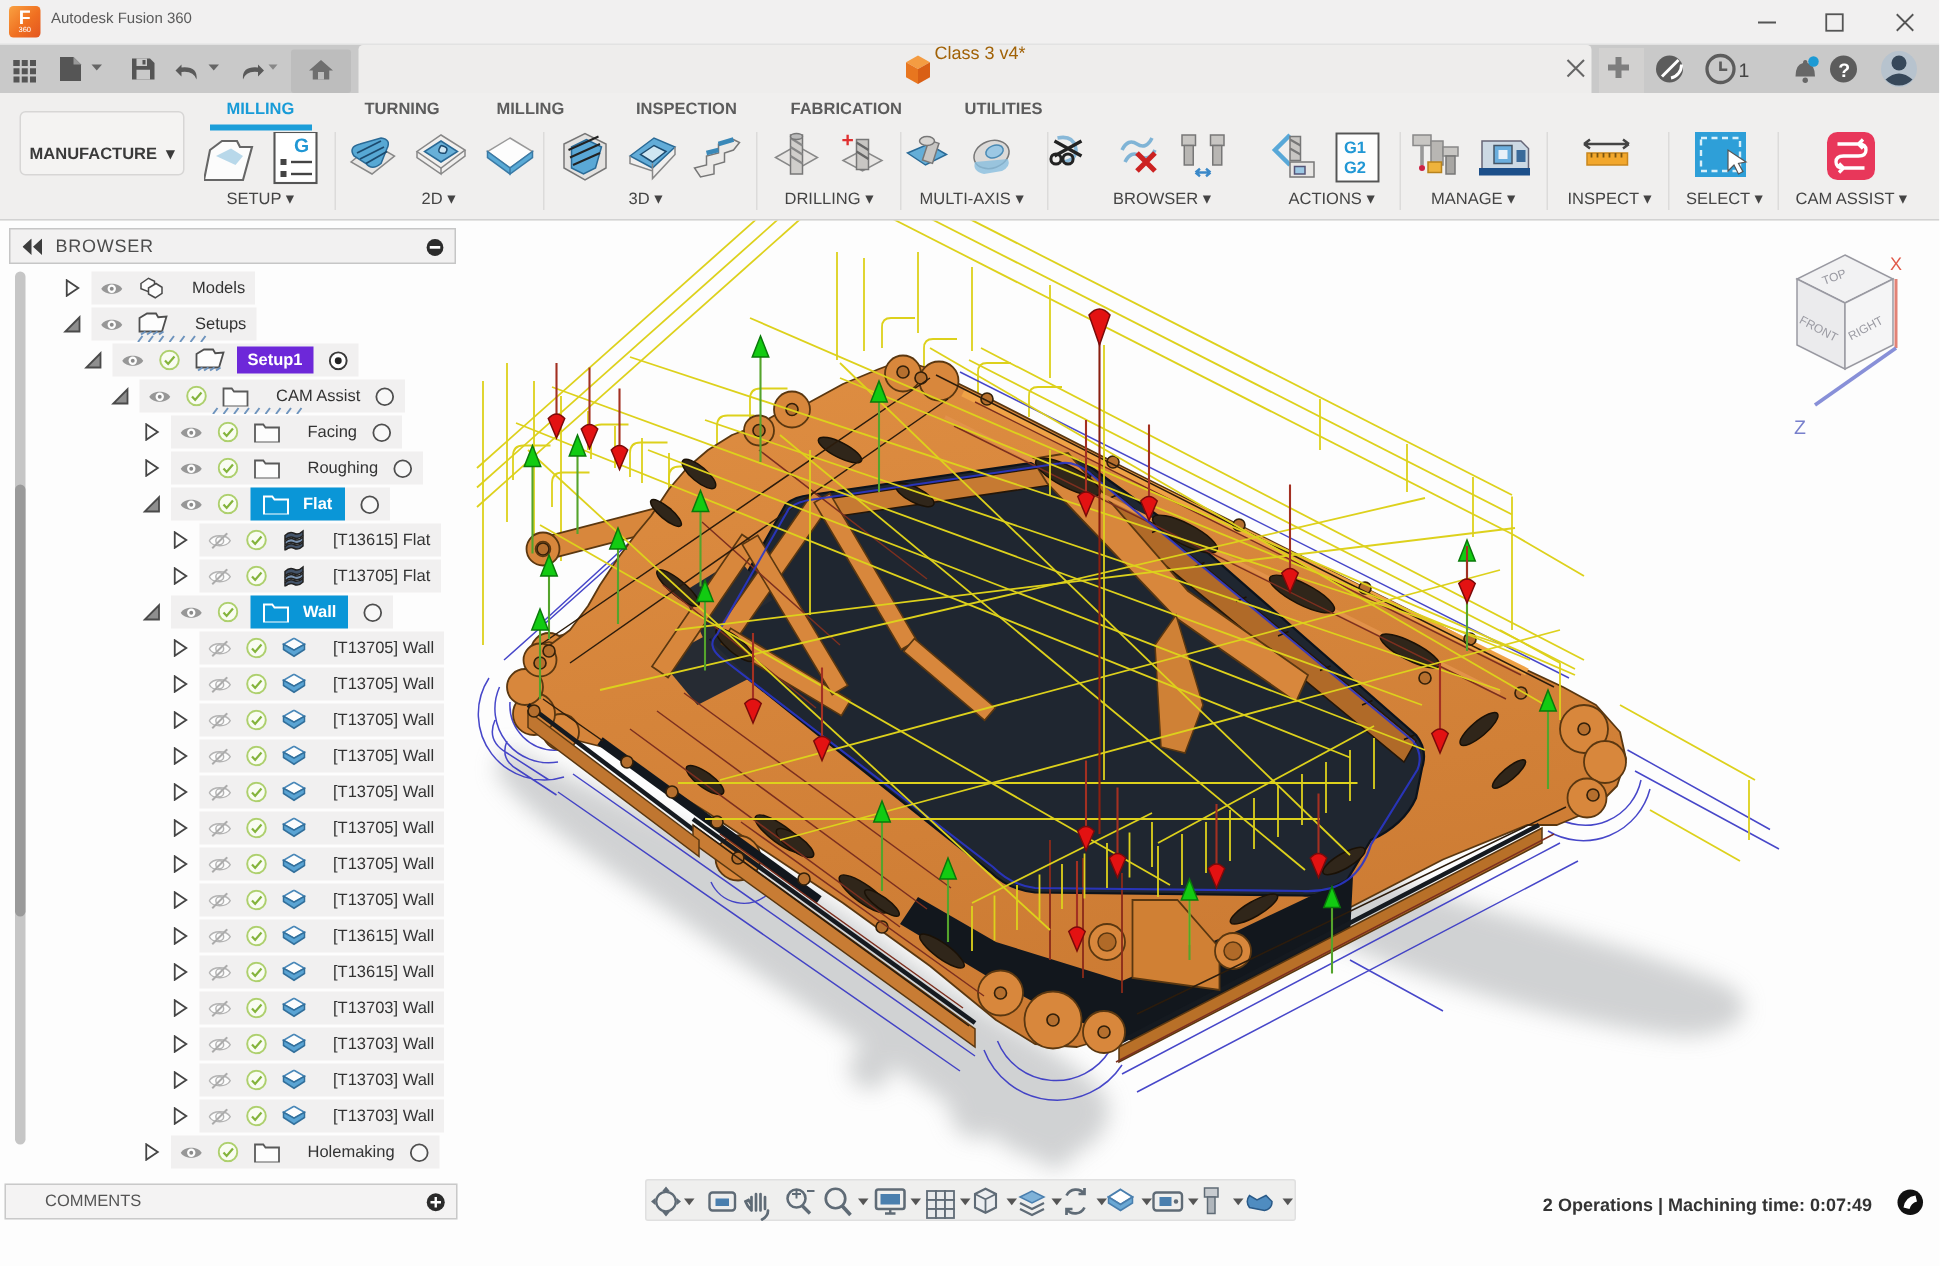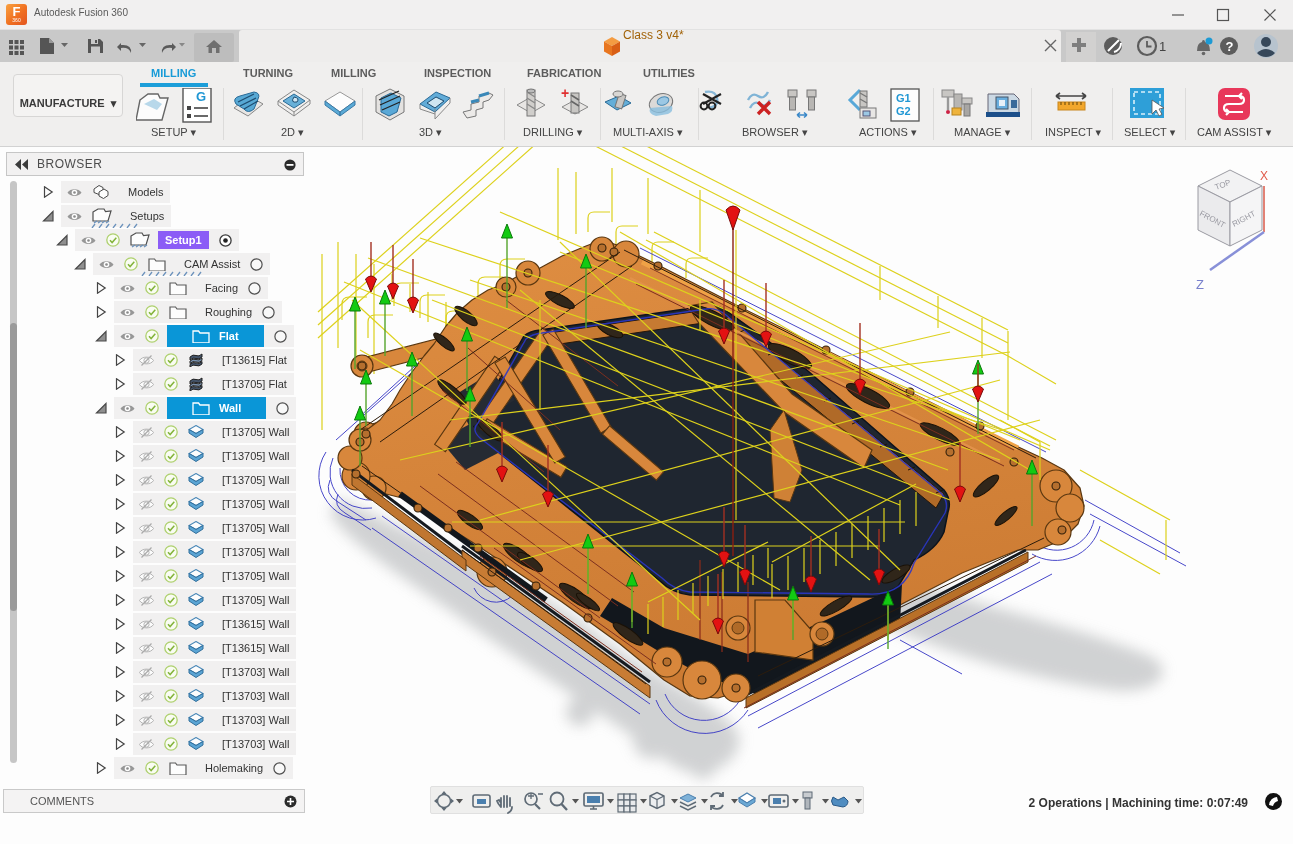--- a/index.html
+++ b/index.html
@@ -30,22 +30,22 @@
 #scene{position:absolute;left:0;top:0}
 
 #browser{position:absolute;left:0;top:147px;width:310px;height:640px}
 #bheader{position:absolute;left:6px;top:5px;width:298px;height:24px;background:#f2f1f1;border:1px solid #c6c6c6;font-size:12px;color:#4c4c4c}
 #btitle{position:absolute;left:30px;top:4px;letter-spacing:0.5px}
 #sbar{position:absolute;left:10px;top:34px;width:7px;height:582px;background:#c6c6c6;border-radius:4px}
 #sthumb{position:absolute;left:10px;top:176px;width:7px;height:288px;background:#9a9a9a;border-radius:4px}
 .trow{position:absolute;height:22px;display:flex;align-items:center;white-space:nowrap}
 .rbg{display:flex;align-items:center;height:22px;background:#f1f0f0;padding:0 7px 0 6px;margin-left:7px}
 .tlbl{font-size:11px;color:#333;margin-left:18px}
-.sel-g{background:#8b5cf6;color:#fff;font-weight:bold;padding:3px 7px;margin-left:8px;font-size:11px}
-.sel-b{background:#0a96d7;display:flex;align-items:center;height:22px;padding:0 25px;margin-left:8px}
+.sel-g{background:#6d28d9;color:#fff;font-weight:bold;padding:3px 7px;margin-left:8px;font-size:11px}
+.sel-b{background:#0a96d7;display:flex;align-items:center;height:22px;padding:0 8px;margin-left:8px}
 .sel-b .tlbl{color:#fff;font-weight:bold;margin-left:9px}
 .ic{flex:0 0 auto}
 .rbg .ic{margin-left:10px}
 .rbg .ic:first-child{margin-left:0}
 .sel-b .ic{margin-left:0}
 .trow{z-index:3}
 
 #comments{position:absolute;left:3px;top:789px;width:302px;height:24px;background:#f4f3f3;border:1px solid #c9c9c9;font-size:11px;color:#555}
 #navbar{position:absolute;left:430px;top:786px;width:434px;height:28px;background:#efefee;border:1px solid #e0e0e0;border-radius:2px}
 #opsinfo{position:absolute;right:45px;top:796px;font-size:12px;font-weight:bold;color:#333}

